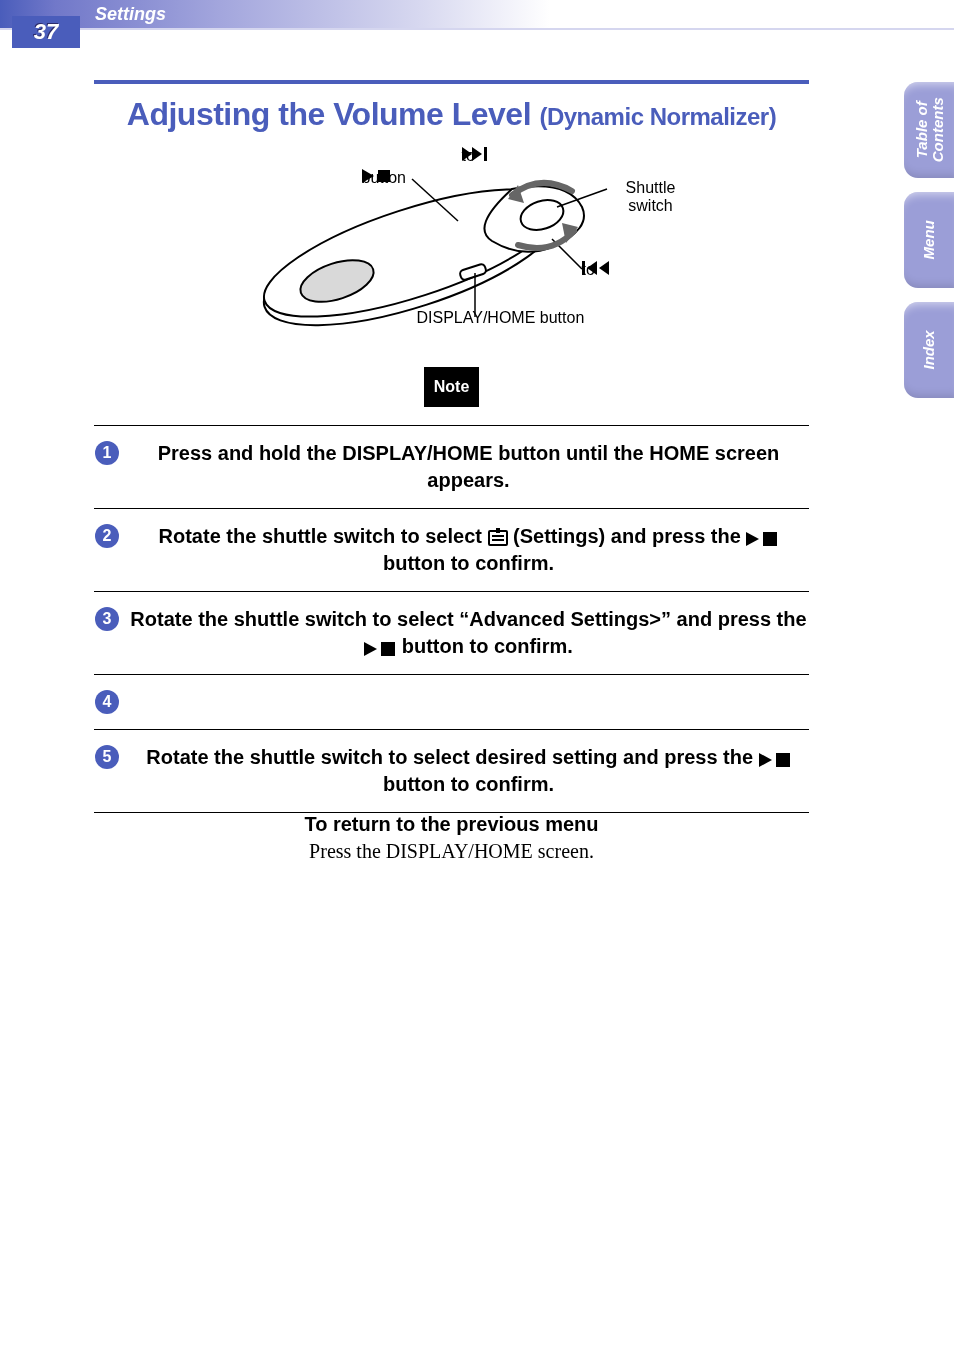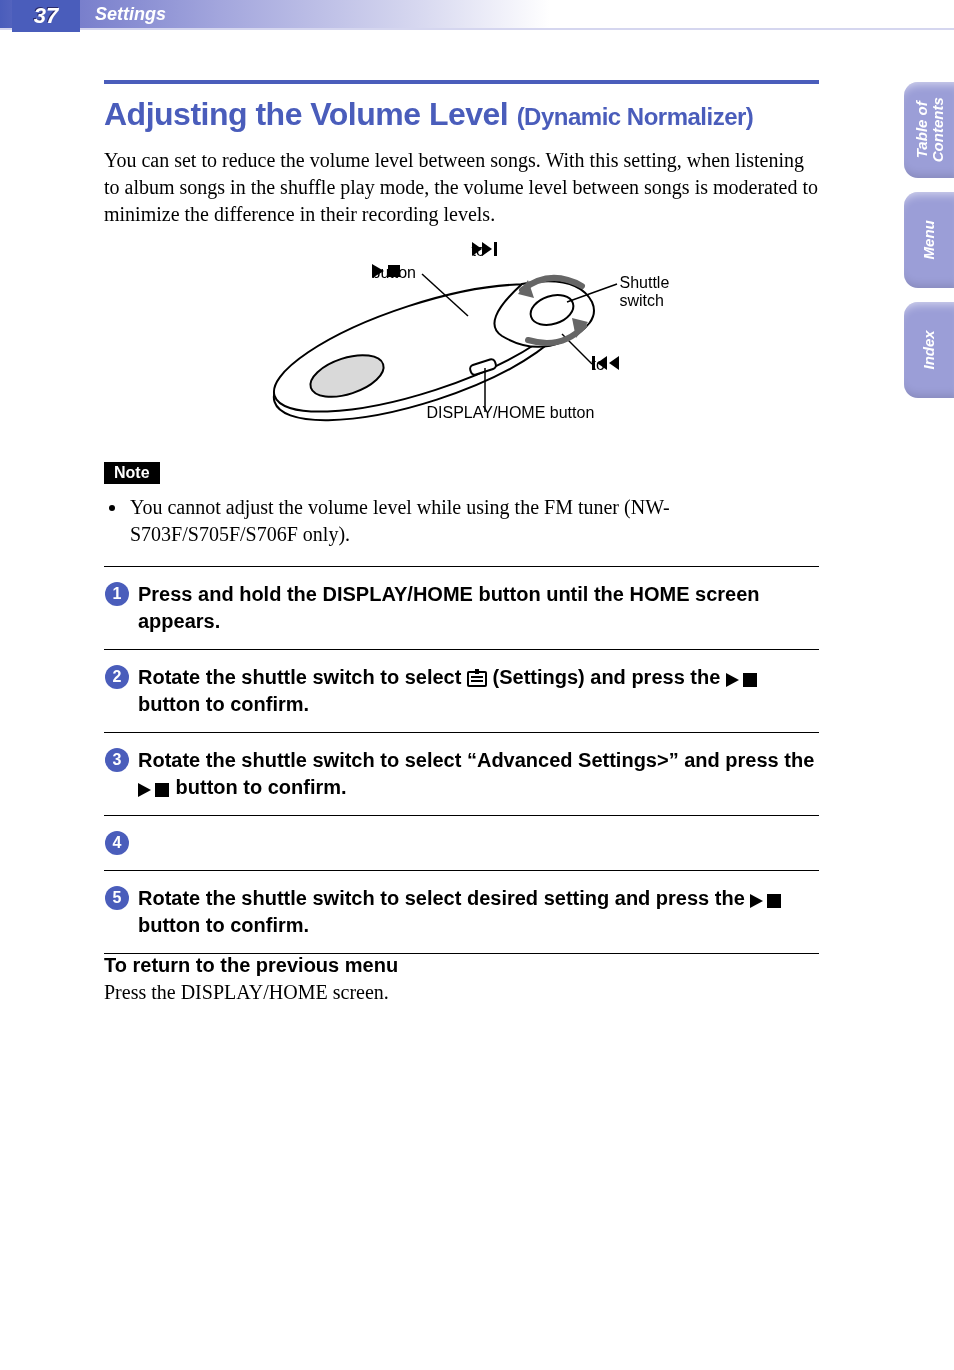--- a/index.html
+++ b/index.html
@@ -8,21 +8,21 @@
 
   
   .header-grad {
     position: absolute; top: 0; left: 0; width: 550px; height: 28px;
     background: linear-gradient(90deg, #4a5dbb 0%, #7178c9 10%, #a3a6dd 40%, #d5d6ef 75%, #fff 100%);
   }
   .header-line {
     position: absolute; top: 28px; left: 0; width: 954px; height: 2px; background: #d5d6ef;
   }
   .pagenum-box {
-    position: absolute; top: 0; left: 12px; width: 68px; height: 32px;
+    position: absolute; top: 16px; left: 12px; width: 68px; height: 32px;
     background: #4a5dbb; color: #fff; font-family: Arial, Helvetica, sans-serif;
     font-size: 22px; font-weight: bold; font-style: italic; text-align: center; line-height: 32px;
     text-shadow: -1px -1px 0 #2b2b6a;
   }
   .section-name {
     position: absolute; top: 4px; left: 95px; color: #fff; font-family: Arial, Helvetica, sans-serif;
     font-size: 18px; font-weight: bold; font-style: italic;
   }
 
   
@@ -31,38 +31,38 @@
     width: 50px; height: 96px; background: #9b9ed7; color: #fff;
     font-family: Arial, Helvetica, sans-serif; font-size: 15px; font-weight: bold; font-style: italic;
     border-top-left-radius: 14px; border-bottom-left-radius: 14px;
     margin-bottom: 14px; display: flex; align-items: center; justify-content: center;
     text-align: center;
     box-shadow: inset 0 8px 10px -6px rgba(255,255,255,0.6), inset 0 -8px 10px -6px rgba(0,0,0,0.15);
   }
   .tab .rot { transform: rotate(-90deg); white-space: nowrap; line-height: 1.05; }
 
   
-  .content { position: absolute; left: 104px; top: 80px; width: 715px; }
+  .content { position: absolute; left: 94px; top: 80px; width: 715px; text-align: center; }
   .title-rule { height: 4px; background: #4a5dbb; width: 100%; margin-bottom: 12px; }
   h1 {
     font-family: Arial, Helvetica, sans-serif; font-weight: 800; color: #4a5dbb;
     font-size: 32px; letter-spacing: -0.5px;
   }
   h1 .sub { font-size: 24px; }
   .intro { font-size: 20px; line-height: 1.35; margin-top: 14px; }
 
   
   .figure { margin: 16px auto 14px; width: 480px; height: 180px; position: relative; }
   .figure svg { position: absolute; top: 0; left: 0; }
   .fig-label { position: absolute; font-family: Arial, Helvetica, sans-serif; font-size: 16px; }
 
   
   .note-badge {
     display: inline-block; background: #000; color: #fff; font-family: Arial, Helvetica, sans-serif;
-    font-weight: bold; font-size: 16px; padding: 2px 10px; margin-top: 24px;
+    font-weight: bold; font-size: 16px; padding: 11px 10px; margin-top: 24px;
   }
   .note-list { margin: 10px 0 0 18px; font-size: 20px; line-height: 1.35; }
   .note-list li { margin-left: 6px; padding-left: 2px; }
 
   
   .steps { margin-top: 18px; border-top: 1px solid #000; }
   .step { border-bottom: 1px solid #000; padding: 14px 0 14px 0; display: flex; }
   .step:last-child { border-bottom: 1px solid #000; }
   .step-num {
     flex: 0 0 34px; height: 26px; width: 26px;
@@ -100,21 +100,20 @@
         <div class="rot">Index</div>
       </div>
   </div>
 
   <div class="content">
     <div class="title-rule"></div>
     <h1>
       <span>Adjusting the Volume Level </span><span class="sub">(Dynamic Normalizer)</span>
     </h1>
 
-    <p class="intro">You can set to reduce the volume level between songs. With this setting, when listening to album songs in the shuffle play mode, the volume level between songs is moderated to minimize the difference in their recording levels.</p>
 
     
     <div class="figure">
       <svg width="480" height="180" viewBox="0 0 480 180">
 
         <g stroke="#000" stroke-width="2" fill="#fff">
           <ellipse cx="200" cy="110" rx="155" ry="48" transform="rotate(-18 200 110)"></ellipse>
           <ellipse cx="200" cy="104" rx="155" ry="44" transform="rotate(-18 200 104)"></ellipse>
           <ellipse cx="125" cy="132" rx="38" ry="18" transform="rotate(-18 125 132)" fill="#d9d9d9"></ellipse>
 
@@ -158,23 +157,20 @@
               <polygon points="15,0 5,7 15,14" fill="#000"></polygon>
               <polygon points="27,0 17,7 27,14" fill="#000"></polygon>
             </svg></span>
       </div>
 
       <div class="fig-label" style="left:205px; top:160px;">DISPLAY/HOME button</div>
     </div>
 
     
     <div class="note-badge">Note</div>
-    <ul class="note-list">
-      <li>You cannot adjust the volume level while using the FM tuner (NW-S703F/S705F/S706F only).</li>
-    </ul>
 
     
     <div class="steps">
 
       <div class="step">
         <div class="step-num">
           <svg width="26" height="26">
               <circle cx="13" cy="13" r="12" fill="#4a5dbb"></circle>
               <text x="13" y="18" text-anchor="middle" font-family="Arial" font-weight="bold" font-size="16" fill="#fff">1</text>
             </svg>

